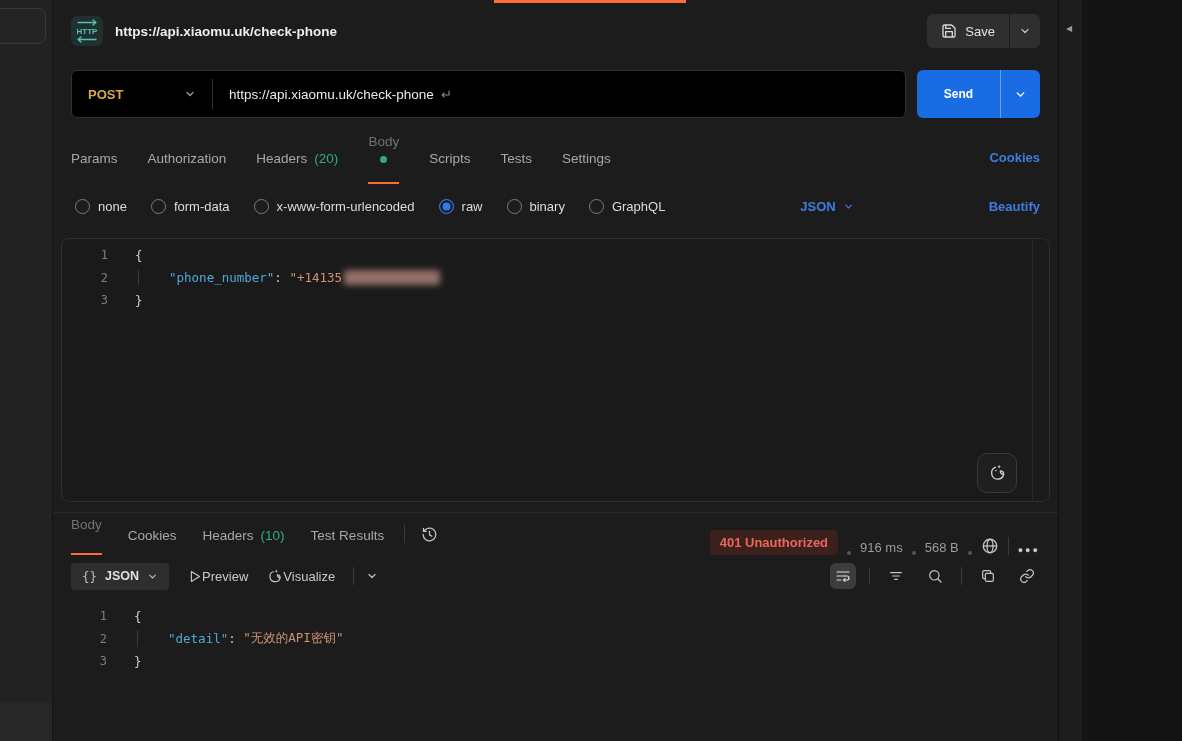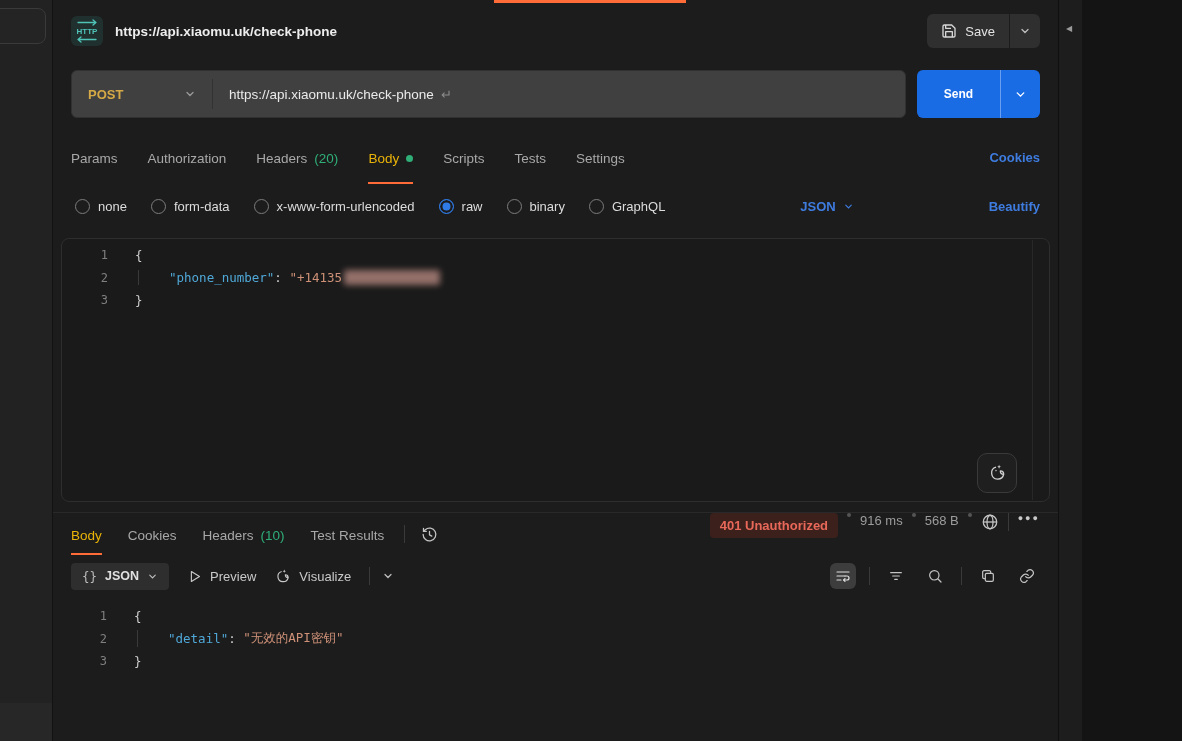--- a/index.html
+++ b/index.html
@@ -25,35 +25,35 @@
   .http-badge { width:32px; height:30px; background:#20302e; border-radius:6px;
                 display:flex; align-items:center; justify-content:center; flex:none; }
   .doc-title { font-size:13.5px; font-weight:bold; color:#ededed; margin-left:12px; }
   .save-btn { margin-left:auto; display:flex; align-items:stretch; background:#2f2f2f; border-radius:6px; height:34px; overflow:hidden; }
   .save-main { display:flex; align-items:center; gap:8px; padding:12px 14px; font-size:13px; color:#e3e3e3; cursor:pointer; }
   .btn-div { width:1px; background:#1c1c1c; }
   .save-chev { width:30px; display:flex; align-items:center; justify-content:center; cursor:pointer; }
 
   
   .req-row { display:flex; padding:8px 18px 12px 18px; gap:11px; flex:none; }
-  .url-box { flex:1; height:48px; border:1px solid #313131; border-radius:6px; background:#404040;
+  .url-box { flex:1; height:48px; border:1px solid #313131; border-radius:6px; background:#000000;
              display:flex; align-items:center; overflow:hidden; }
   .method { width:140px; display:flex; align-items:center; justify-content:space-between; padding:0 16px;
             font-weight:bold; font-size:13px; color:#d5a946; cursor:pointer; flex:none; }
   .vdiv { width:1px; height:30px; background:#323232; flex:none; }
   .url-text { padding-left:16px; font-size:13.5px; color:#eaeaea; white-space:nowrap; }
   .enter-glyph { color:#8a8a8a; margin-left:7px; font-size:13px; }
   .send-btn { width:123px; height:48px; background:#1a6ce5; border-radius:6px; display:flex; overflow:hidden; flex:none; }
   .send-main { flex:1; display:flex; align-items:center; justify-content:center; font-size:12px; font-weight:bold; color:#fff; cursor:pointer; }
   .send-chev { width:40px; border-left:1px solid rgba(255,255,255,.35); display:flex; align-items:center; justify-content:center; cursor:pointer; }
 
   
   .tabs-row { display:flex; align-items:stretch; padding:0 18px; height:54px; gap:30px; font-size:13.5px; color:#a8a8a8; flex:none; }
   .tab { display:flex; align-items:center; gap:7px; cursor:pointer; border-bottom:2px solid transparent; padding-top:4px; }
-  .tab.active { color:#eab308; border-bottom-color:#ff6c37; }
+  .tab.active { color:#737373; border-bottom-color:#ff6c37;flex-direction:column; }
   .green { color:#2fae78; }
   .gdot { width:7px; height:7px; border-radius:50%; background:#2fae78; }
   .link-blue { color:#3e7ce0; font-weight:bold; font-size:13px; cursor:pointer; }
   .tabs-row .link-blue { margin-left:auto; align-self:center; }
 
   
   .radio-row { display:flex; align-items:center; padding:0 18px 0 22px; height:44px; gap:24px; font-size:13px; color:#dcdcdc; flex:none; }
   .radio { display:flex; align-items:flex-start; gap:8px; cursor:pointer; }
   .rc { width:15px; height:15px; border:1.5px solid #7c7c7c; border-radius:50%; flex:none; }
   .rc.sel { border-color:#2f7ae5; background:#2f7ae5; box-shadow:inset 0 0 0 2.5px #1c1c1c; }
@@ -72,33 +72,33 @@
   .ckey { color:#4fa8d8; }
   .cstr { color:#ce9178; }
   .redact { display:inline-block; width:96px; height:15px; margin-left:2px; border-radius:2px;
             background:#b3867e; opacity:.8; filter:blur(3px); }
   .ai-fab { position:absolute; right:32px; bottom:8px; width:40px; height:40px; background:#1f1f1f;
             border:1px solid #3a3a3a; border-radius:10px; display:flex; align-items:center; justify-content:center; cursor:pointer; }
 
   
   .resp { flex:1; min-height:0; display:flex; flex-direction:column; margin-top:10px; border-top:1px solid #292929; }
   .resp-header { display:flex; align-items:stretch; height:42px; padding:0 18px; gap:26px; font-size:13.5px; color:#a8a8a8; flex:none; }
-  .resp-right { margin-left:auto; display:flex; align-items:flex-start; gap:9px;padding-left:8px; }
+  .resp-right { margin-left:auto; display:flex; align-items:flex-end; gap:9px;padding-left:8px; }
   .status-badge { background:#3c201b; color:#e8685a; font-size:13px; font-weight:bold; padding:5px 10px; border-radius:4px; }
   .meta-dot { width:4px; height:4px; border-radius:50%; background:#555; }
   .meta-txt { color:#9c9c9c; font-size:13px; }
   .icon-plain { color:#bdbdbd; display:flex; align-items:center; cursor:pointer; }
   .hdiv { width:1px; height:18px; background:#3a3a3a; }
   .more-dots { color:#c9c9c9; font-size:9px; letter-spacing:2px; cursor:pointer; }
 
   .resp-toolbar { display:flex; align-items:center; height:42px; padding:0 18px; gap:18px; flex:none; }
   .json-pill { display:flex; align-items:center; gap:8px; background:#2e2e2e; border-radius:4px;
                padding:6px 11px; font-size:12.5px; font-weight:bold; color:#e0e0e0; cursor:pointer; }
   .braces { color:#bdbdbd; font-family:"DejaVu Sans Mono", monospace; font-weight:normal; }
-  .tool { display:flex; align-items:center; gap:8px; color:#c9c9c9; font-size:13px; cursor:pointer; }
+  .tool { display:flex; align-items:center; gap:0; color:#c9c9c9; font-size:13px; cursor:pointer; }
   .tool-right { margin-left:auto; display:flex; align-items:center; gap:13px; }
   .icon-btn { display:flex; align-items:center; justify-content:center; padding:5px; border-radius:6px; color:#c5c5c5; cursor:pointer; }
   .icon-btn.active { background:#3d3d3d; }
 
   .resp-editor { flex:1; min-height:0; padding-top:8px; font-family:"DejaVu Sans Mono", monospace; font-size:12.5px; margin-left:8px; }
 </style>
 </head>
 <body>
 
 <div class="app">

